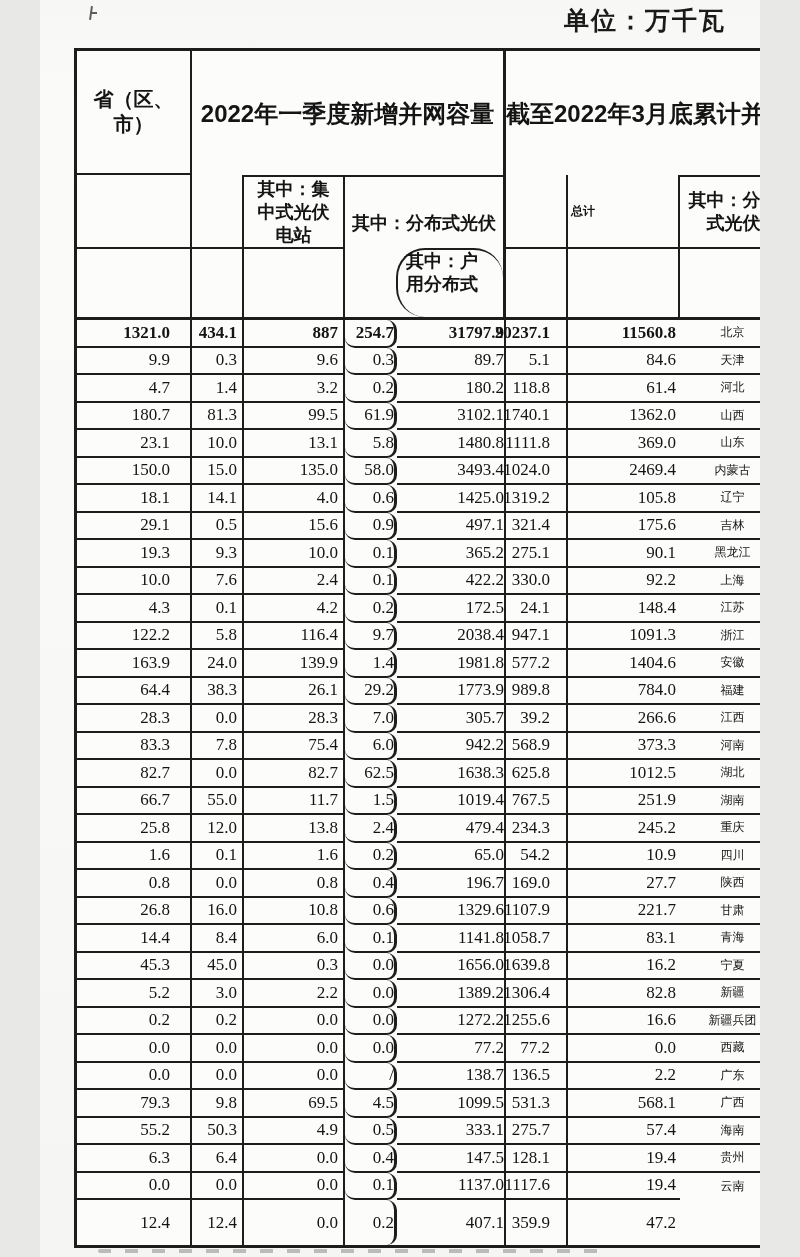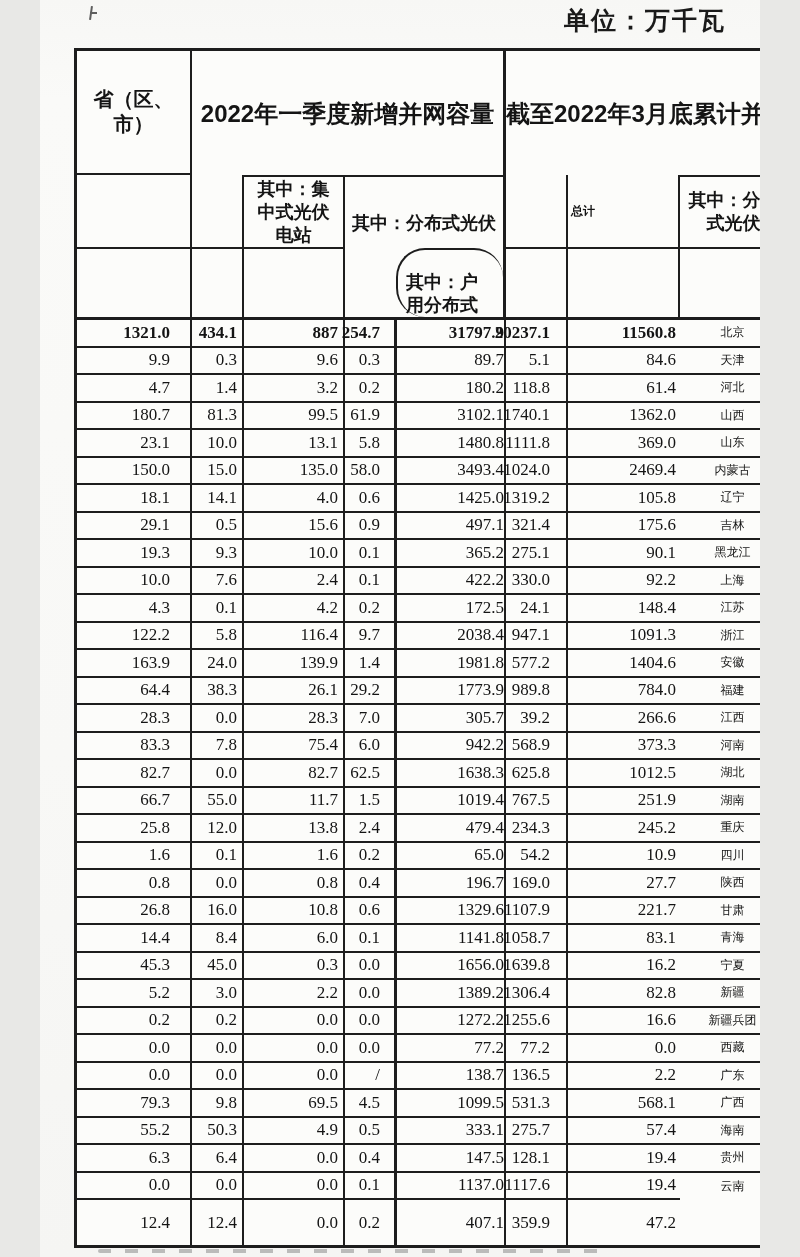--- a/index.html
+++ b/index.html
@@ -47,21 +47,21 @@
   .h-q1 .hdr-txt,.h-cum .hdr-txt{font-size:24px;white-space:nowrap;}
   .h-e-r2c1{grid-area:2/1/3/2;}
   .h-e-r2c2{grid-area:2/2/3/3;}
   .h-q1cent{grid-area:2/3/3/4;justify-content:center;}
   .h-dist-span{grid-area:2/4/4/6;position:relative;display:block;border-top:2px solid var(--ln);border-right-width:3px;border-bottom-width:3px;}
   .h-dist-top{position:absolute;left:0;top:0;right:0;height:70px;display:flex;align-items:center;justify-content:center;margin-top:11px;}
   .h-dist-top .hdr-txt{white-space:nowrap;}
   .h-household{
     position:absolute;right:0;bottom:0;width:107px;height:69px;box-sizing:border-box;
     border-top:2px solid var(--ln);border-left:2px solid var(--ln);
-    display:flex;align-items:flex-end;border-radius:29px;
+    display:flex;align-items:flex-start;border-radius:29px;
   }
   .h-household .hdr-txt{text-align:left;padding-left:8px;}
   .h-e-r2c6{grid-area:2/6/3/7;}
   .h-cumcent{grid-area:2/7/3/8;justify-content:center;}
   .h-cumdist{grid-area:2/8/3/9;justify-content:center;border-right:none;}
   .h-e-r3c1{grid-area:3/1/4/2;}
   .h-e-r3c2{grid-area:3/2/4/3;}
   .h-e-r3c3{grid-area:3/3/4/4;}
   .h-e-r3c6{grid-area:3/6/4/7;}
   .h-e-r3c7{grid-area:3/7/4/8;}
@@ -69,21 +69,21 @@
   .name-cell{justify-content:center;font-size:12px;}
   .name-cell.total{justify-content:flex-start;padding-left:3px;font-weight:bold;}
   .num-cell{
     justify-content:flex-end;
     font-family:"Liberation Serif",serif;font-size:17px;
   }
   .num-cell.total{font-weight:bold;}
   .col2{padding-right:20px;}
   .col3{padding-right:5px;}
   .col4{padding-right:5px;}
-  .col5{padding-right:14px;border-right-width:3px;}
+  .col5{border-right-width:3px;border-radius:10px;}
   .col6{}
   .col7{padding-right:16px;}
   .col8{padding-right:4px;border-right:none;}
   .last-row{border-bottom:none;}
   .bottom-cutoff{
     position:absolute;left:58px;top:1249px;width:505px;height:4px;
     background:repeating-linear-gradient(90deg,#8d8d8d 0 13px,transparent 13px 27px);
     opacity:.55;filter:blur(.6px);border-radius:2px;
   }
 </style>

